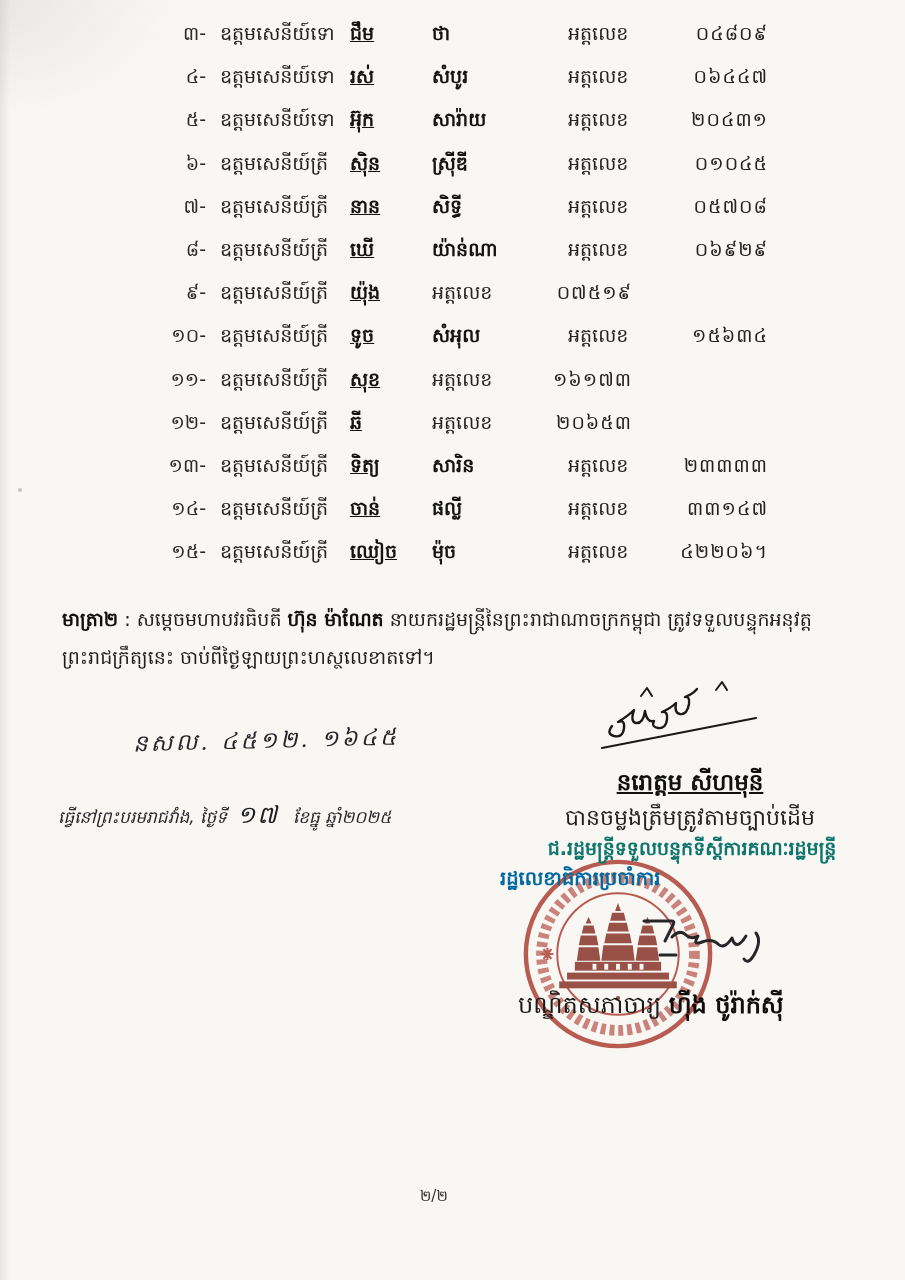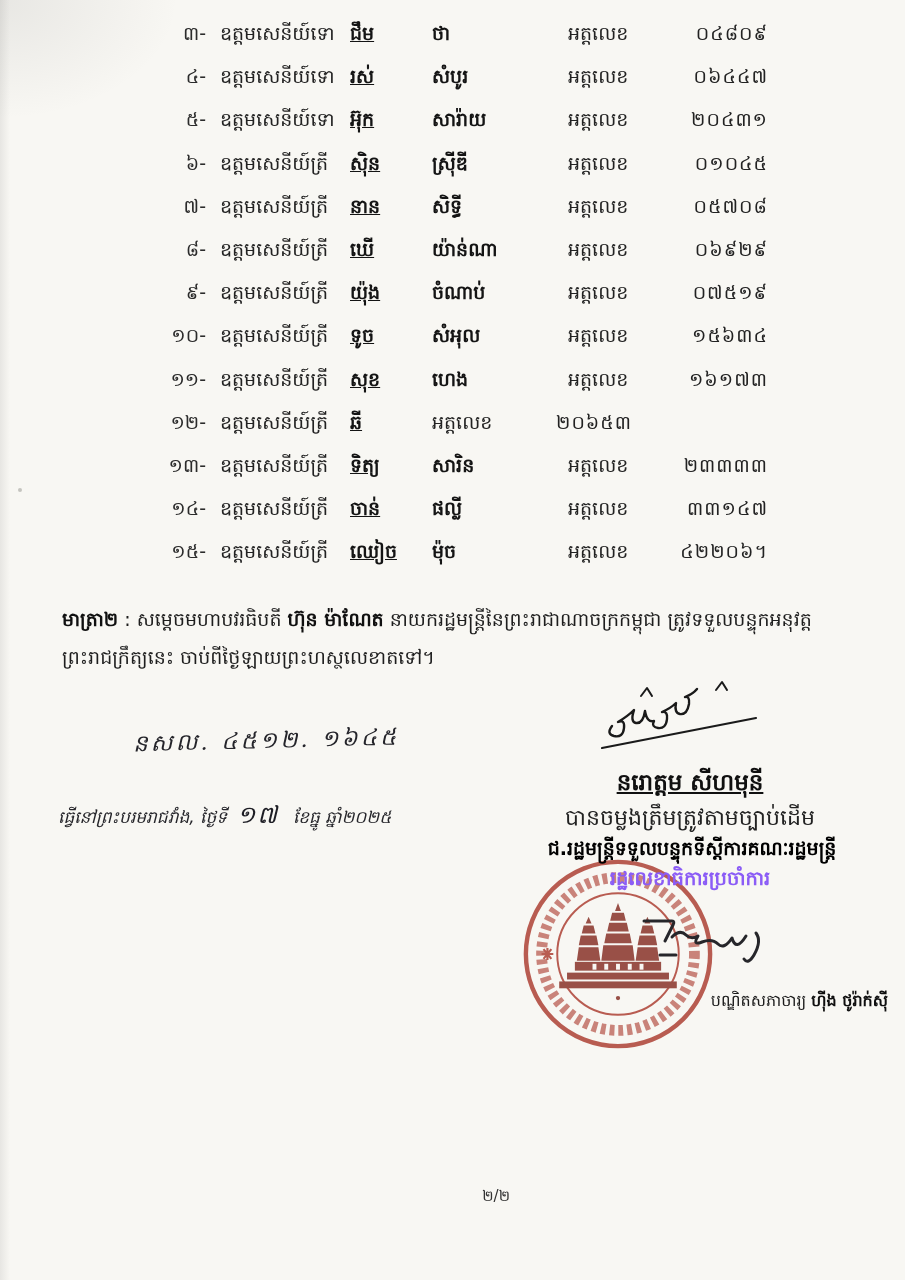--- a/index.html
+++ b/index.html
@@ -38,30 +38,30 @@
     transform:rotate(-1.5deg);}
   .place-date{position:absolute;left:58px;top:800px;font-size:17px;font-style:italic;color:#26262b;white-space:nowrap;}
   .hand-day{font-family:"DejaVu Serif", serif;font-size:24px;letter-spacing:2px;padding:0 14px 0 10px;font-style:italic;color:#1d1d24;}
 
   
   .king-sig{position:absolute;left:598px;top:678px;width:170px;height:80px;z-index:2;}
   .king-name{position:absolute;left:500px;top:768px;width:380px;text-align:center;
     font-size:23px;font-weight:bold;color:#101010;z-index:2;text-decoration:underline;}
   .certified{position:absolute;left:500px;top:804px;width:380px;text-align:center;font-size:22px;color:#222;z-index:2;}
   .minister-line{position:absolute;left:492px;top:836px;width:400px;text-align:center;
-    font-size:19px;font-weight:bold;color:#000000;z-index:2;white-space:nowrap;}
-  .secretary-line{position:absolute;left:500px;top:866px;width:380px;text-align:center;
-    font-size:19.5px;font-weight:bold;color:#8b5cf6;z-index:2;}
+    font-size:19px;font-weight:bold;color:#0f766e;z-index:2;white-space:nowrap;}
+  .secretary-line{position:absolute;left:500px;top:866px;width:380px;text-align:left;
+    font-size:19.5px;font-weight:bold;color:#0369a1;z-index:2;}
   .seal{position:absolute;left:520px;top:856px;width:196px;height:196px;z-index:1;opacity:.88;}
   .over-sig{position:absolute;left:638px;top:893px;width:150px;height:90px;z-index:3;}
-  .countersign{position:absolute;left:518px;top:990px;width:370px;text-align:right;
-    font-size:16px;color:#1b1b1b;z-index:2;white-space:nowrap;}
+  .countersign{position:absolute;left:518px;top:990px;width:370px;text-align:left;
+    font-size:24px;color:#1b1b1b;z-index:2;white-space:nowrap;}
   .countersign .cs-name{font-weight:bold;color:#0f0f0f;}
 
-  .page-number{position:absolute;left:420px;top:1186px;width:90px;text-align:right;font-size:15px;color:#333;}
+  .page-number{position:absolute;left:420px;top:1186px;width:90px;text-align:left;font-size:15px;color:#333;}
 </style>
 </head>
 <body>
 
 <div class="scan-shade-tl"></div>
 <div class="scan-shade-edge"></div>
 <div class="artifact-dot"></div>
 
 <div class="roster">
   <div class="row">
@@ -115,39 +115,37 @@
     <span class="c-sur">ឃើ</span>
     <span class="c-giv">យ៉ាន់ណា</span>
     <span class="c-lab">អត្តលេខ</span>
     <span class="c-id">០៦៩២៩</span>
   </div>
 
   <div class="row">
     <span class="c-num">៩-</span>
     <span class="c-rank">ឧត្តមសេនីយ៍ត្រី</span>
     <span class="c-sur">យ៉ុង</span>
-    <span class="c-giv">ចំណាប់</span>
     <span class="c-lab">អត្តលេខ</span>
     <span class="c-id">០៧៥១៩</span>
   </div>
 
   <div class="row">
     <span class="c-num">១០-</span>
     <span class="c-rank">ឧត្តមសេនីយ៍ត្រី</span>
     <span class="c-sur">ទូច</span>
     <span class="c-giv">សំអុល</span>
     <span class="c-lab">អត្តលេខ</span>
     <span class="c-id">១៥៦៣៤</span>
   </div>
 
   <div class="row">
     <span class="c-num">១១-</span>
     <span class="c-rank">ឧត្តមសេនីយ៍ត្រី</span>
     <span class="c-sur">សុខ</span>
-    <span class="c-giv">ហេង</span>
     <span class="c-lab">អត្តលេខ</span>
     <span class="c-id">១៦១៧៣</span>
   </div>
 
   <div class="row">
     <span class="c-num">១២-</span>
     <span class="c-rank">ឧត្តមសេនីយ៍ត្រី</span>
     <span class="c-sur">ឆី</span>
     <span class="c-lab">អត្តលេខ</span>
     <span class="c-id">២០៦៥៣</span>

